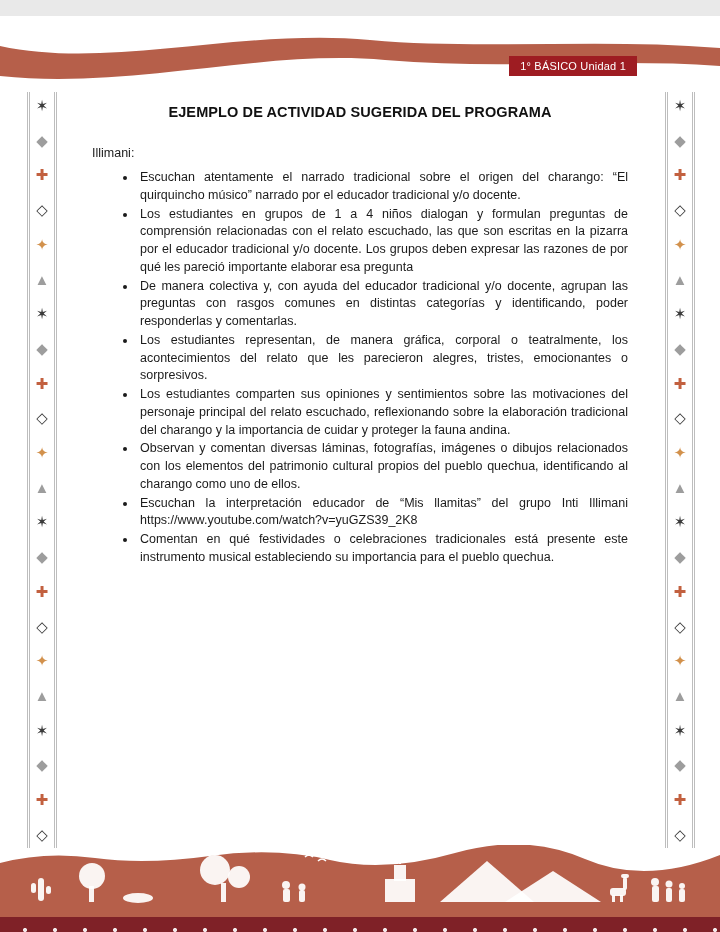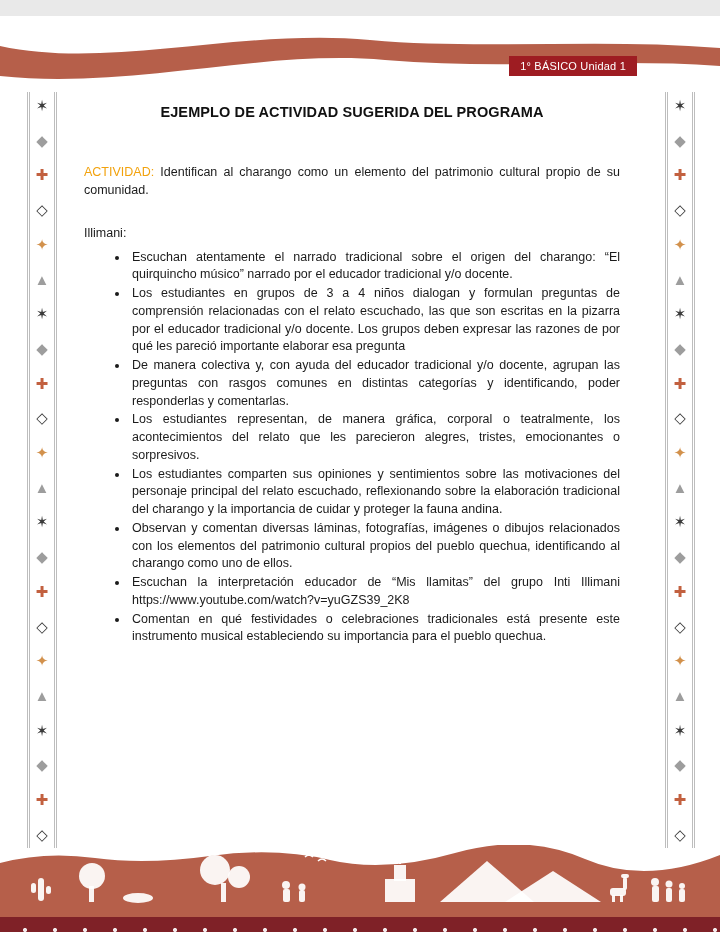--- a/index.html
+++ b/index.html
@@ -33,21 +33,21 @@
     padding:6px 0;box-sizing:border-box;
     border-left:3px double #bdbdbd;
     border-right:3px double #bdbdbd;
     background:#ffffff;
   }
   .side-strip.left{left:27px;}
   .side-strip.right{right:25px;}
   .motif{font-size:15px;line-height:1;display:block;}
 
   
-  .content{position:absolute;left:84px;top:88px;width:536px;z-index:2;}
+  .content{position:absolute;left:92px;top:88px;width:536px;z-index:2;}
   .title{
     margin:0;font-size:14.5px;font-weight:bold;text-align:center;
     letter-spacing:.1px;color:#111;
   }
   .eje-banner{
     margin-top:25px;background:#9e1c22;color:#ffffff;
     font-weight:bold;font-size:11.5px;line-height:1;
     padding:8px 9px;letter-spacing:.1px;
   }
   .actividad{
@@ -131,27 +131,26 @@
       <span class="motif" style="color: rgb(59, 59, 59);">✶</span>
       <span class="motif" style="color: rgb(157, 157, 157);">◆</span>
       <span class="motif" style="color: rgb(194, 96, 63);">✚</span>
       <span class="motif" style="color: rgb(59, 59, 59);">◇</span>
     </div>
 
   <main class="content">
     <h1 class="title">EJEMPLO DE ACTIVIDAD SUGERIDA DEL PROGRAMA</h1>
 
 
-    <p class="actividad"><span class="actividad-label">ACTIVIDAD:</span><span> Identifican al charango como un elemento del patrimonio cultural propio de su comunidad.</span></p>
 
     <p class="ejemplos-label">Illimani:</p>
 
     <ul class="ejemplos-list">
       <li>Escuchan atentamente el narrado tradicional sobre el origen del charango: “El quirquincho músico” narrado por el educador tradicional y/o docente.</li>
-      <li>Los estudiantes en grupos de 3 a 4 niños dialogan y formulan preguntas de comprensión relacionadas con el relato escuchado, las que son escritas en la pizarra por el educador tradicional y/o docente. Los grupos deben expresar las razones de por qué les pareció importante elaborar esa pregunta</li>
+      <li>Los estudiantes en grupos de 1 a 4 niños dialogan y formulan preguntas de comprensión relacionadas con el relato escuchado, las que son escritas en la pizarra por el educador tradicional y/o docente. Los grupos deben expresar las razones de por qué les pareció importante elaborar esa pregunta</li>
       <li>De manera colectiva y, con ayuda del educador tradicional y/o docente, agrupan las preguntas con rasgos comunes en distintas categorías y identificando, poder responderlas y comentarlas.</li>
       <li>Los estudiantes representan, de manera gráfica, corporal o teatralmente, los acontecimientos del relato que les parecieron alegres, tristes, emocionantes o sorpresivos.</li>
       <li>Los estudiantes comparten sus opiniones y sentimientos sobre las motivaciones del personaje principal del relato escuchado, reflexionando sobre la elaboración tradicional del charango y la importancia de cuidar y proteger la fauna andina.</li>
       <li>Observan y comentan diversas láminas, fotografías, imágenes o dibujos relacionados con los elementos del patrimonio cultural propios del pueblo quechua, identificando al charango como uno de ellos.</li>
       <li>Escuchan la interpretación educador de “Mis llamitas” del grupo Inti Illimani https://www.youtube.com/watch?v=yuGZS39_2K8</li>
       <li>Comentan en qué festividades o celebraciones tradicionales está presente este instrumento musical estableciendo su importancia para el pueblo quechua.</li>
     </ul>
   </main>
 
   <footer class="footer">

